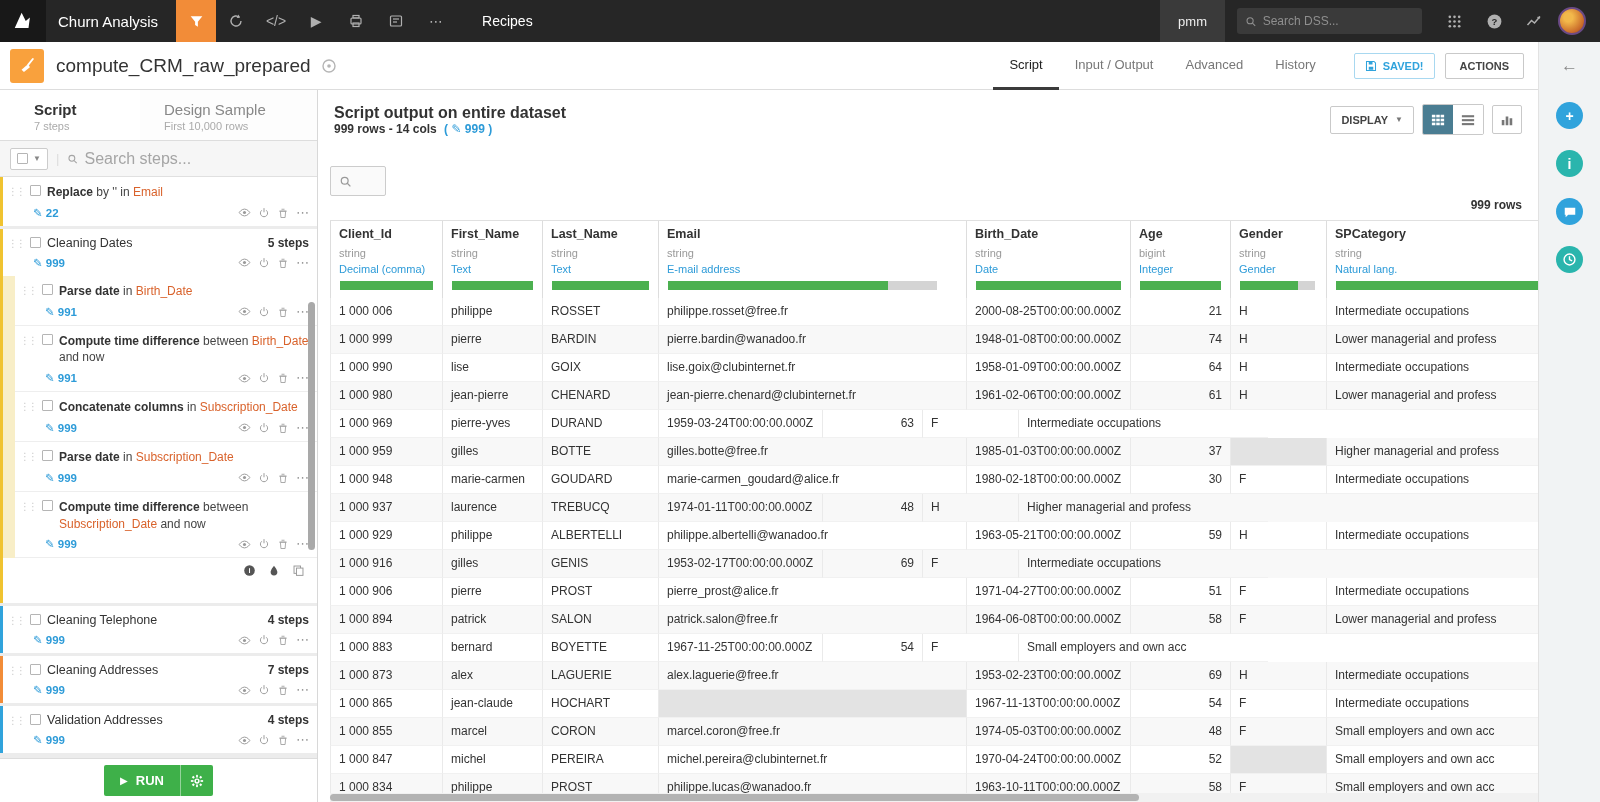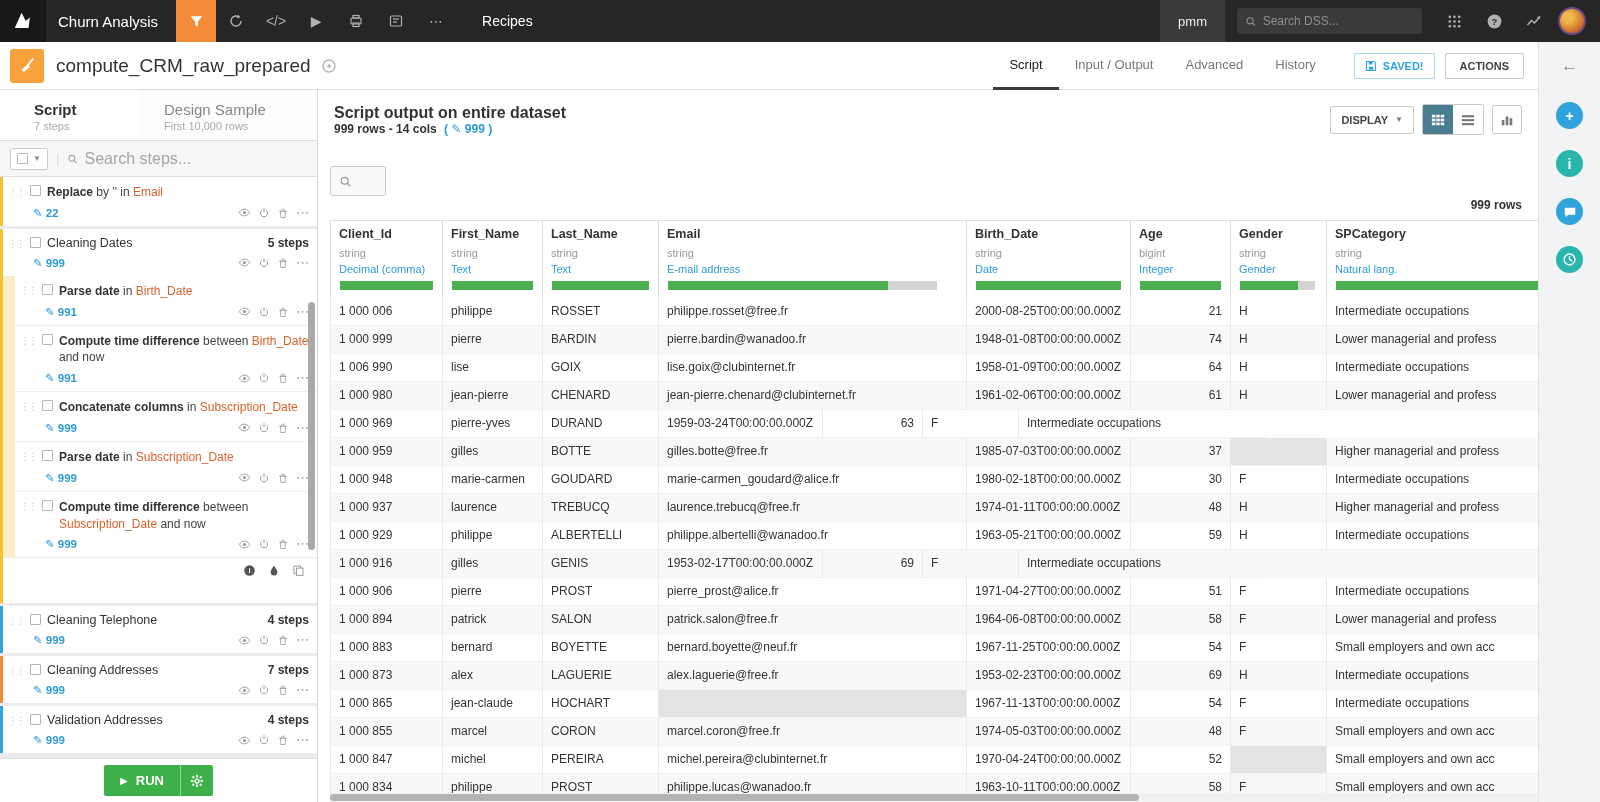--- a/index.html
+++ b/index.html
@@ -808,21 +808,21 @@
                 <div class="td" style="width:112px">1 000 999</div>
                 <div class="td" style="width:100px">pierre</div>
                 <div class="td" style="width:116px">BARDIN</div>
                 <div class="td" style="width:308px">pierre.bardin@wanadoo.fr</div>
                 <div class="td" style="width:164px">1948-01-08T00:00:00.000Z</div>
                 <div class="td r" style="width:100px">74</div>
                 <div class="td" style="width:96px">H</div>
                 <div class="td" style="width:250px">Lower managerial and profess</div>
               </div>
               <div class="trow">
-                <div class="td" style="width:112px">1 006 990</div>
+                <div class="td" style="width:112px">1 000 990</div>
                 <div class="td" style="width:100px">lise</div>
                 <div class="td" style="width:116px">GOIX</div>
                 <div class="td" style="width:308px">lise.goix@clubinternet.fr</div>
                 <div class="td" style="width:164px">1958-01-09T00:00:00.000Z</div>
                 <div class="td r" style="width:100px">64</div>
                 <div class="td" style="width:96px">H</div>
                 <div class="td" style="width:250px">Intermediate occupations</div>
               </div>
               <div class="trow">
                 <div class="td" style="width:112px">1 000 980</div>
@@ -841,40 +841,39 @@
                 <div class="td" style="width:164px">1959-03-24T00:00:00.000Z</div>
                 <div class="td r" style="width:100px">63</div>
                 <div class="td" style="width:96px">F</div>
                 <div class="td" style="width:250px">Intermediate occupations</div>
               </div>
               <div class="trow">
                 <div class="td" style="width:112px">1 000 959</div>
                 <div class="td" style="width:100px">gilles</div>
                 <div class="td" style="width:116px">BOTTE</div>
                 <div class="td" style="width:308px">gilles.botte@free.fr</div>
-                <div class="td" style="width:164px">1985-07-03T00:00:00.000Z</div>
+                <div class="td" style="width:164px">1985-01-03T00:00:00.000Z</div>
                 <div class="td r" style="width:100px">37</div>
                 <div class="td e" style="width:96px"></div>
                 <div class="td" style="width:250px">Higher managerial and profess</div>
               </div>
               <div class="trow">
                 <div class="td" style="width:112px">1 000 948</div>
                 <div class="td" style="width:100px">marie-carmen</div>
                 <div class="td" style="width:116px">GOUDARD</div>
                 <div class="td" style="width:308px">marie-carmen_goudard@alice.fr</div>
                 <div class="td" style="width:164px">1980-02-18T00:00:00.000Z</div>
                 <div class="td r" style="width:100px">30</div>
                 <div class="td" style="width:96px">F</div>
                 <div class="td" style="width:250px">Intermediate occupations</div>
               </div>
               <div class="trow">
                 <div class="td" style="width:112px">1 000 937</div>
                 <div class="td" style="width:100px">laurence</div>
                 <div class="td" style="width:116px">TREBUCQ</div>
-                <div class="td" style="width:308px">laurence.trebucq@free.fr</div>
                 <div class="td" style="width:164px">1974-01-11T00:00:00.000Z</div>
                 <div class="td r" style="width:100px">48</div>
                 <div class="td" style="width:96px">H</div>
                 <div class="td" style="width:250px">Higher managerial and profess</div>
               </div>
               <div class="trow">
                 <div class="td" style="width:112px">1 000 929</div>
                 <div class="td" style="width:100px">philippe</div>
                 <div class="td" style="width:116px">ALBERTELLI</div>
                 <div class="td" style="width:308px">philippe.albertelli@wanadoo.fr</div>
@@ -909,21 +908,20 @@
                 <div class="td" style="width:308px">patrick.salon@free.fr</div>
                 <div class="td" style="width:164px">1964-06-08T00:00:00.000Z</div>
                 <div class="td r" style="width:100px">58</div>
                 <div class="td" style="width:96px">F</div>
                 <div class="td" style="width:250px">Lower managerial and profess</div>
               </div>
               <div class="trow">
                 <div class="td" style="width:112px">1 000 883</div>
                 <div class="td" style="width:100px">bernard</div>
                 <div class="td" style="width:116px">BOYETTE</div>
-                <div class="td" style="width:308px">bernard.boyette@neuf.fr</div>
                 <div class="td" style="width:164px">1967-11-25T00:00:00.000Z</div>
                 <div class="td r" style="width:100px">54</div>
                 <div class="td" style="width:96px">F</div>
                 <div class="td" style="width:250px">Small employers and own acc</div>
               </div>
               <div class="trow">
                 <div class="td" style="width:112px">1 000 873</div>
                 <div class="td" style="width:100px">alex</div>
                 <div class="td" style="width:116px">LAGUERIE</div>
                 <div class="td" style="width:308px">alex.laguerie@free.fr</div>

